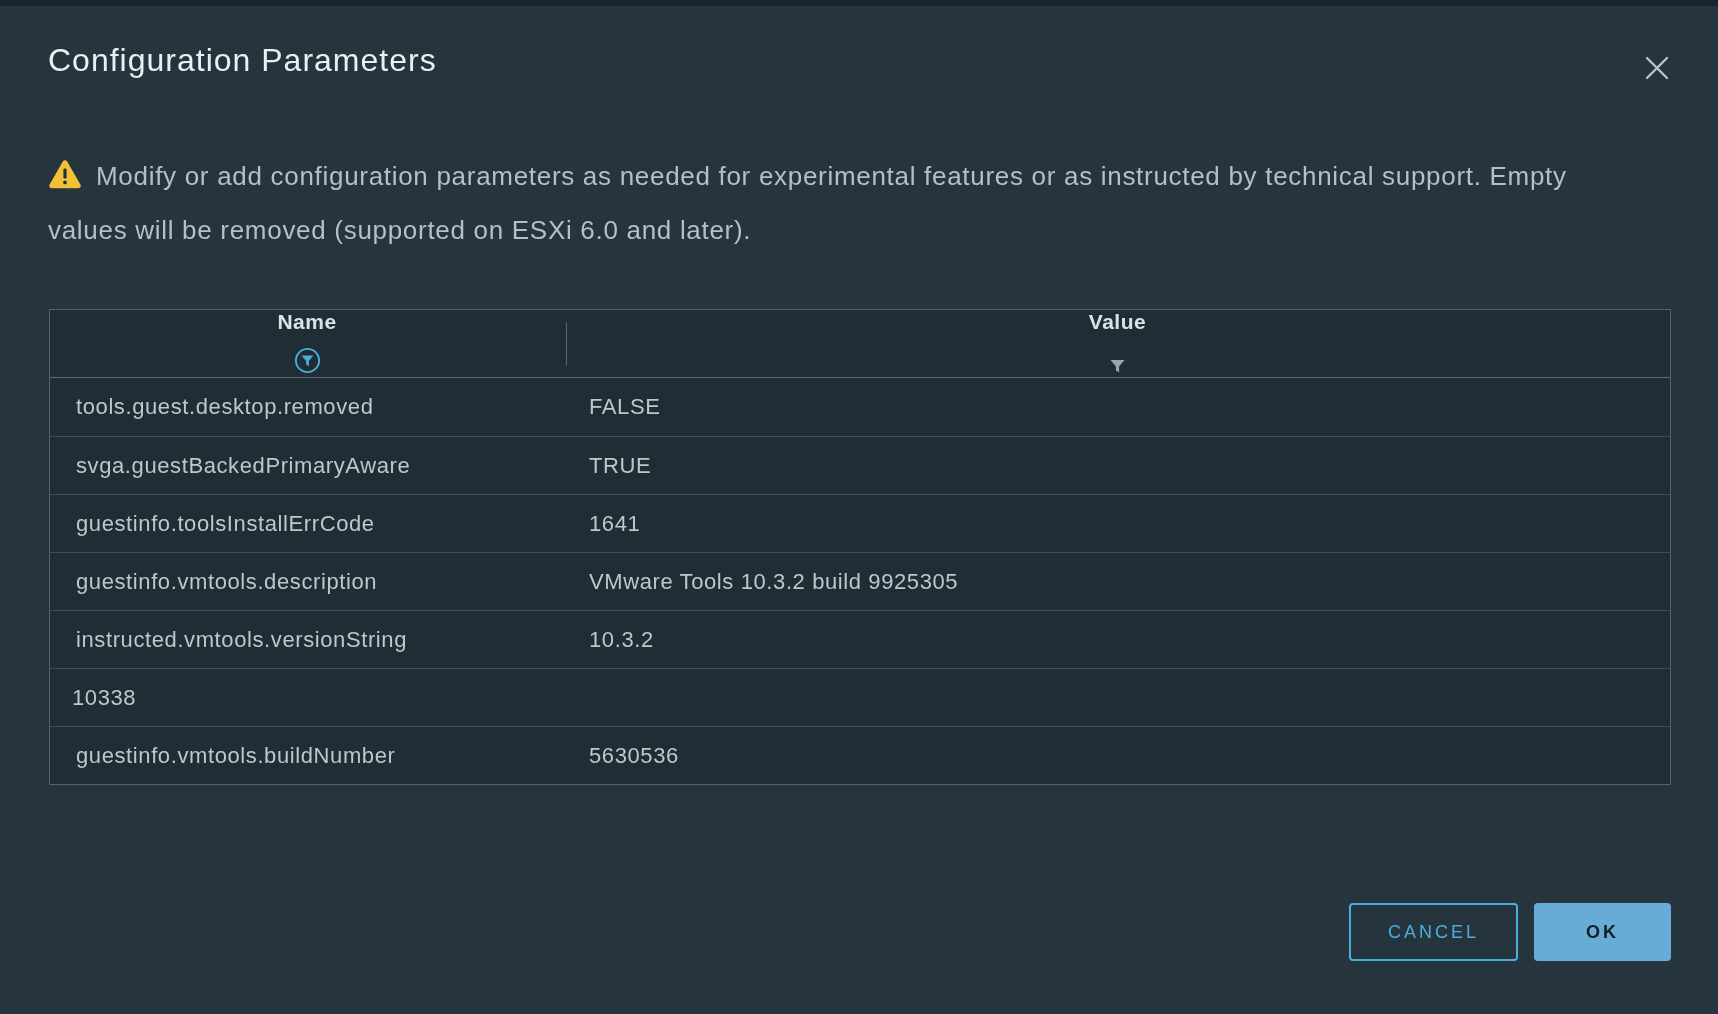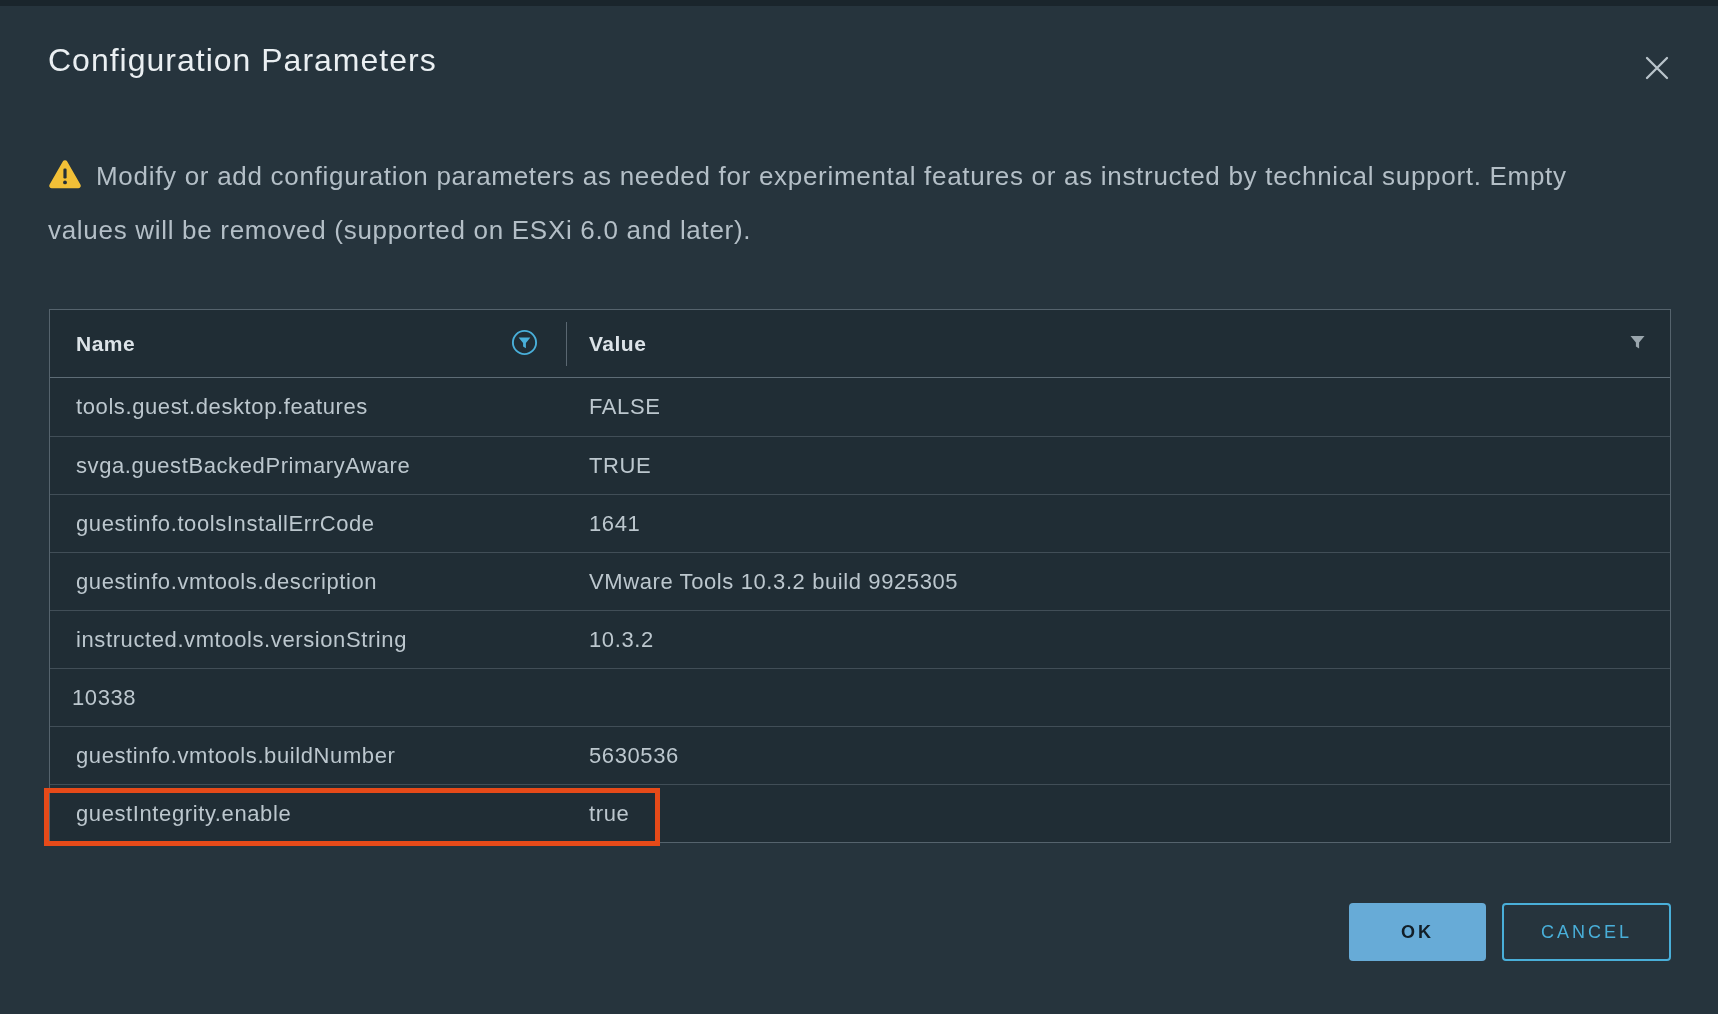--- a/index.html
+++ b/index.html
@@ -43,20 +43,21 @@
   }
   .thead {
     display: flex; align-items: stretch; height: 68px;
     border-bottom: 1px solid #5e6c76;
     position: relative;
   }
   .th {
     display: flex; align-items: center;
     font-size: 21px; font-weight: 700; letter-spacing: 0.5px;
     color: #dce3e8;
+    flex-direction: column;
   }
   .th-name { width: 516px; padding-left: 26px; justify-content: space-between; padding-right: 28px; }
   .th-value { flex: 1; padding-left: 22px; justify-content: space-between; padding-right: 24px; }
   .col-divider {
     width: 1px; background: #5a6771; align-self: center; height: 44px;
   }
   .icon-btn {
     background: none; border: none; cursor: pointer; padding: 0;
     display: flex; align-items: center; justify-content: center;
   }
@@ -139,21 +140,21 @@
         <span>
           <svg width="17" height="16" viewBox="0 0 17 16">
             <path d="M1.5 2 h14 l-5.4 6.4 v6 l-3.2 -1.9 v-4.1 Z" fill="#9aa6ad"></path>
           </svg>
         </span>
       </button>
     </div>
   </div>
   <div id="rows">
       <div class="row">
-        <span class="cell-name">tools.guest.desktop.features</span>
+        <span class="cell-name">tools.guest.desktop.removed</span>
         <span class="cell-value">FALSE</span>
       </div>
       <div class="row">
         <span class="cell-name">svga.guestBackedPrimaryAware</span>
         <span class="cell-value">TRUE</span>
       </div>
       <div class="row">
         <span class="cell-name">guestinfo.toolsInstallErrCode</span>
         <span class="cell-value">1641</span>
       </div>
@@ -165,24 +166,19 @@
         <span class="cell-name">instructed.vmtools.versionString</span>
         <span class="cell-value">10.3.2</span>
       </div>
       <div class="row">
         <span class="cell-value">10338</span>
       </div>
       <div class="row">
         <span class="cell-name">guestinfo.vmtools.buildNumber</span>
         <span class="cell-value">5630536</span>
       </div>
-      <div class="row">
-        <span class="cell-name">guestIntegrity.enable</span>
-        <span class="cell-value">true</span>
-        <div class="hl-box" style="border-color: rgb(230, 74, 25);"></div>
-      </div>
     </div>
 </div>
 
 <div class="footer">
+  <button class="btn btn-cancel">CANCEL</button>
   <button class="btn btn-ok">OK</button>
-  <button class="btn btn-cancel">CANCEL</button>
 </div>
 
 </body></html>

